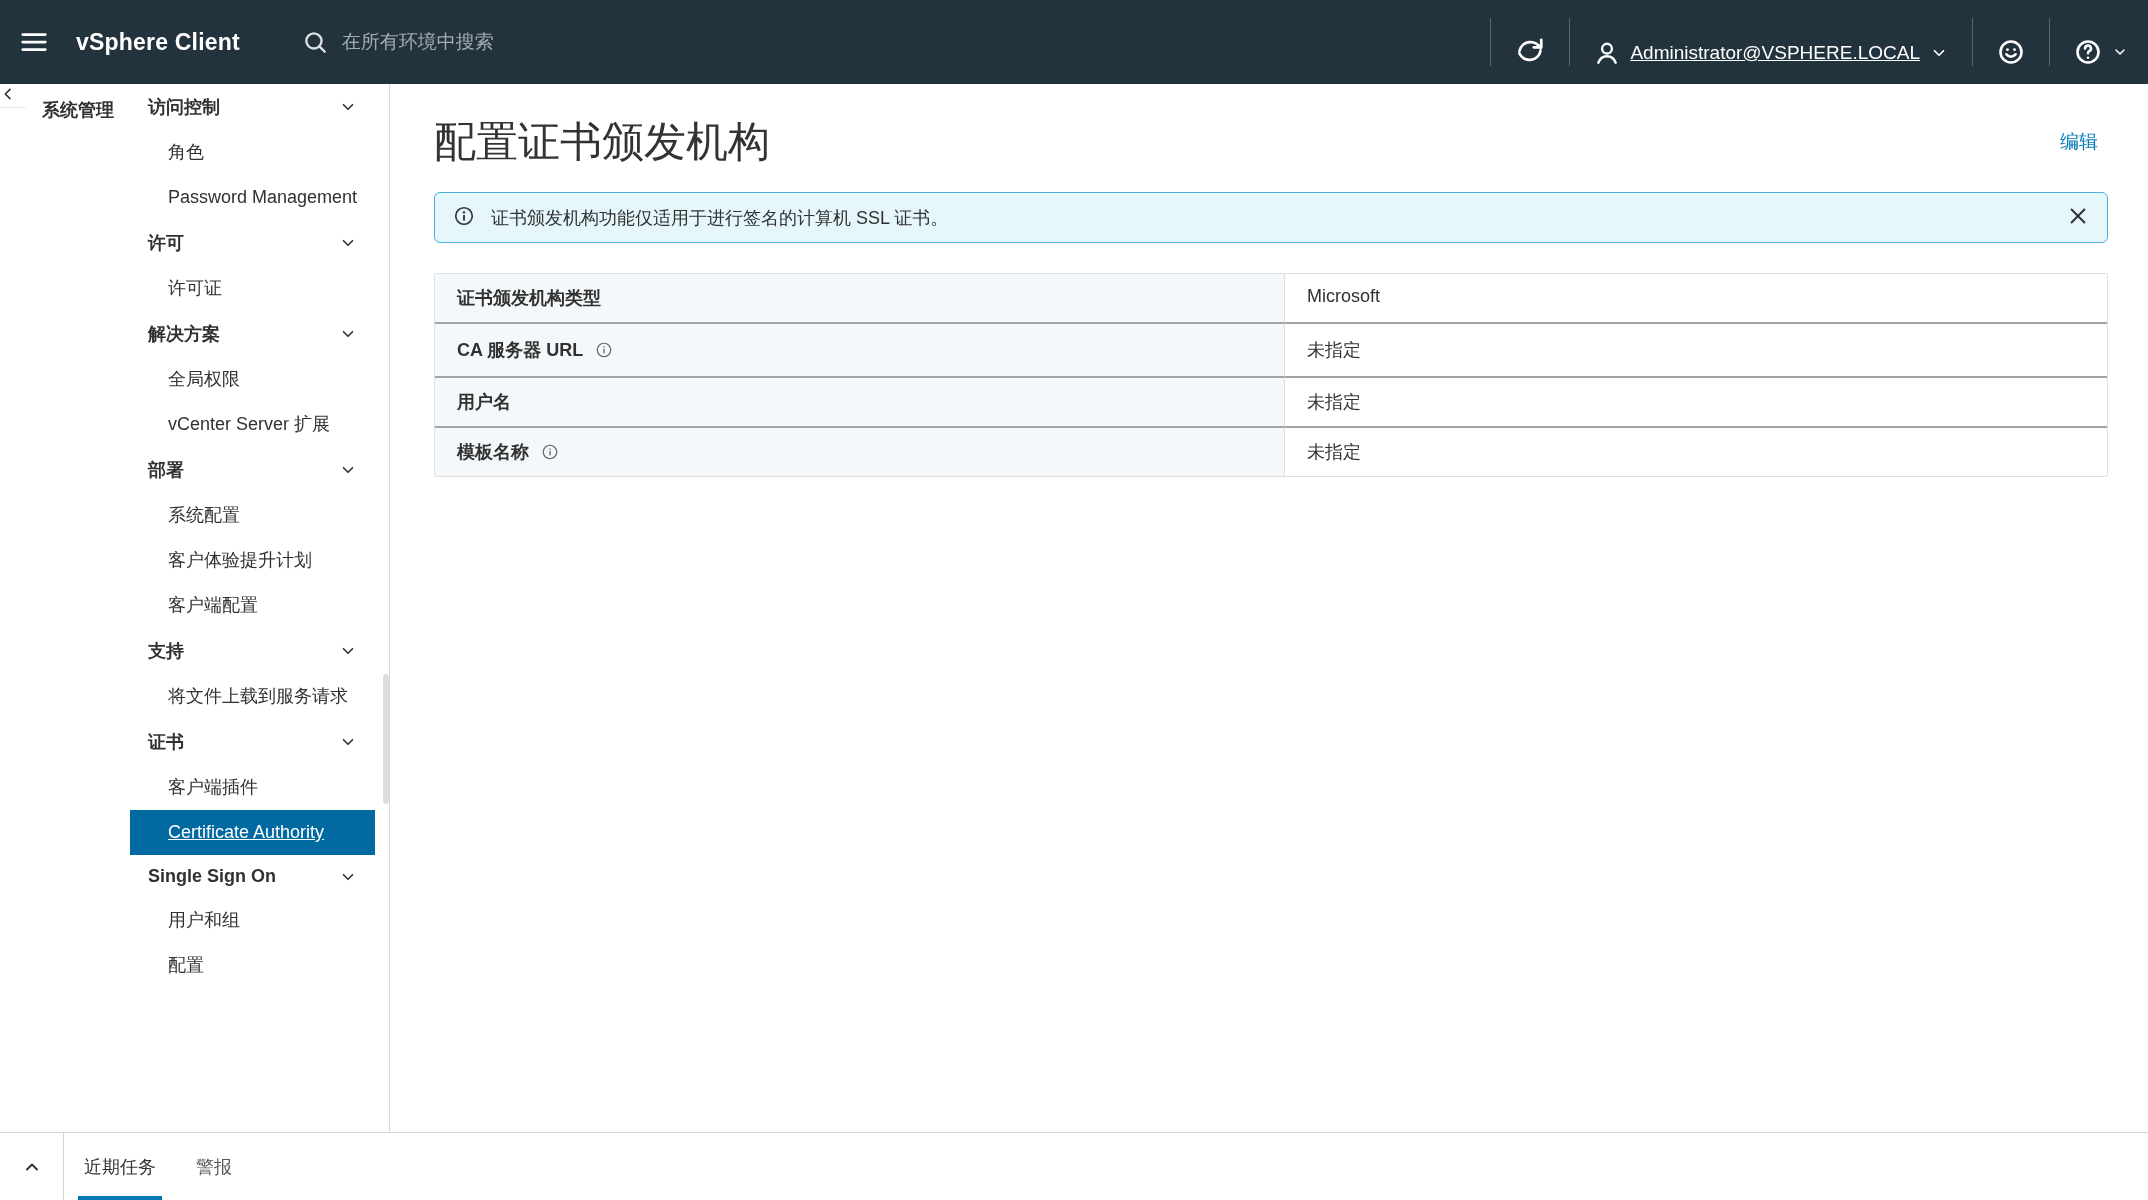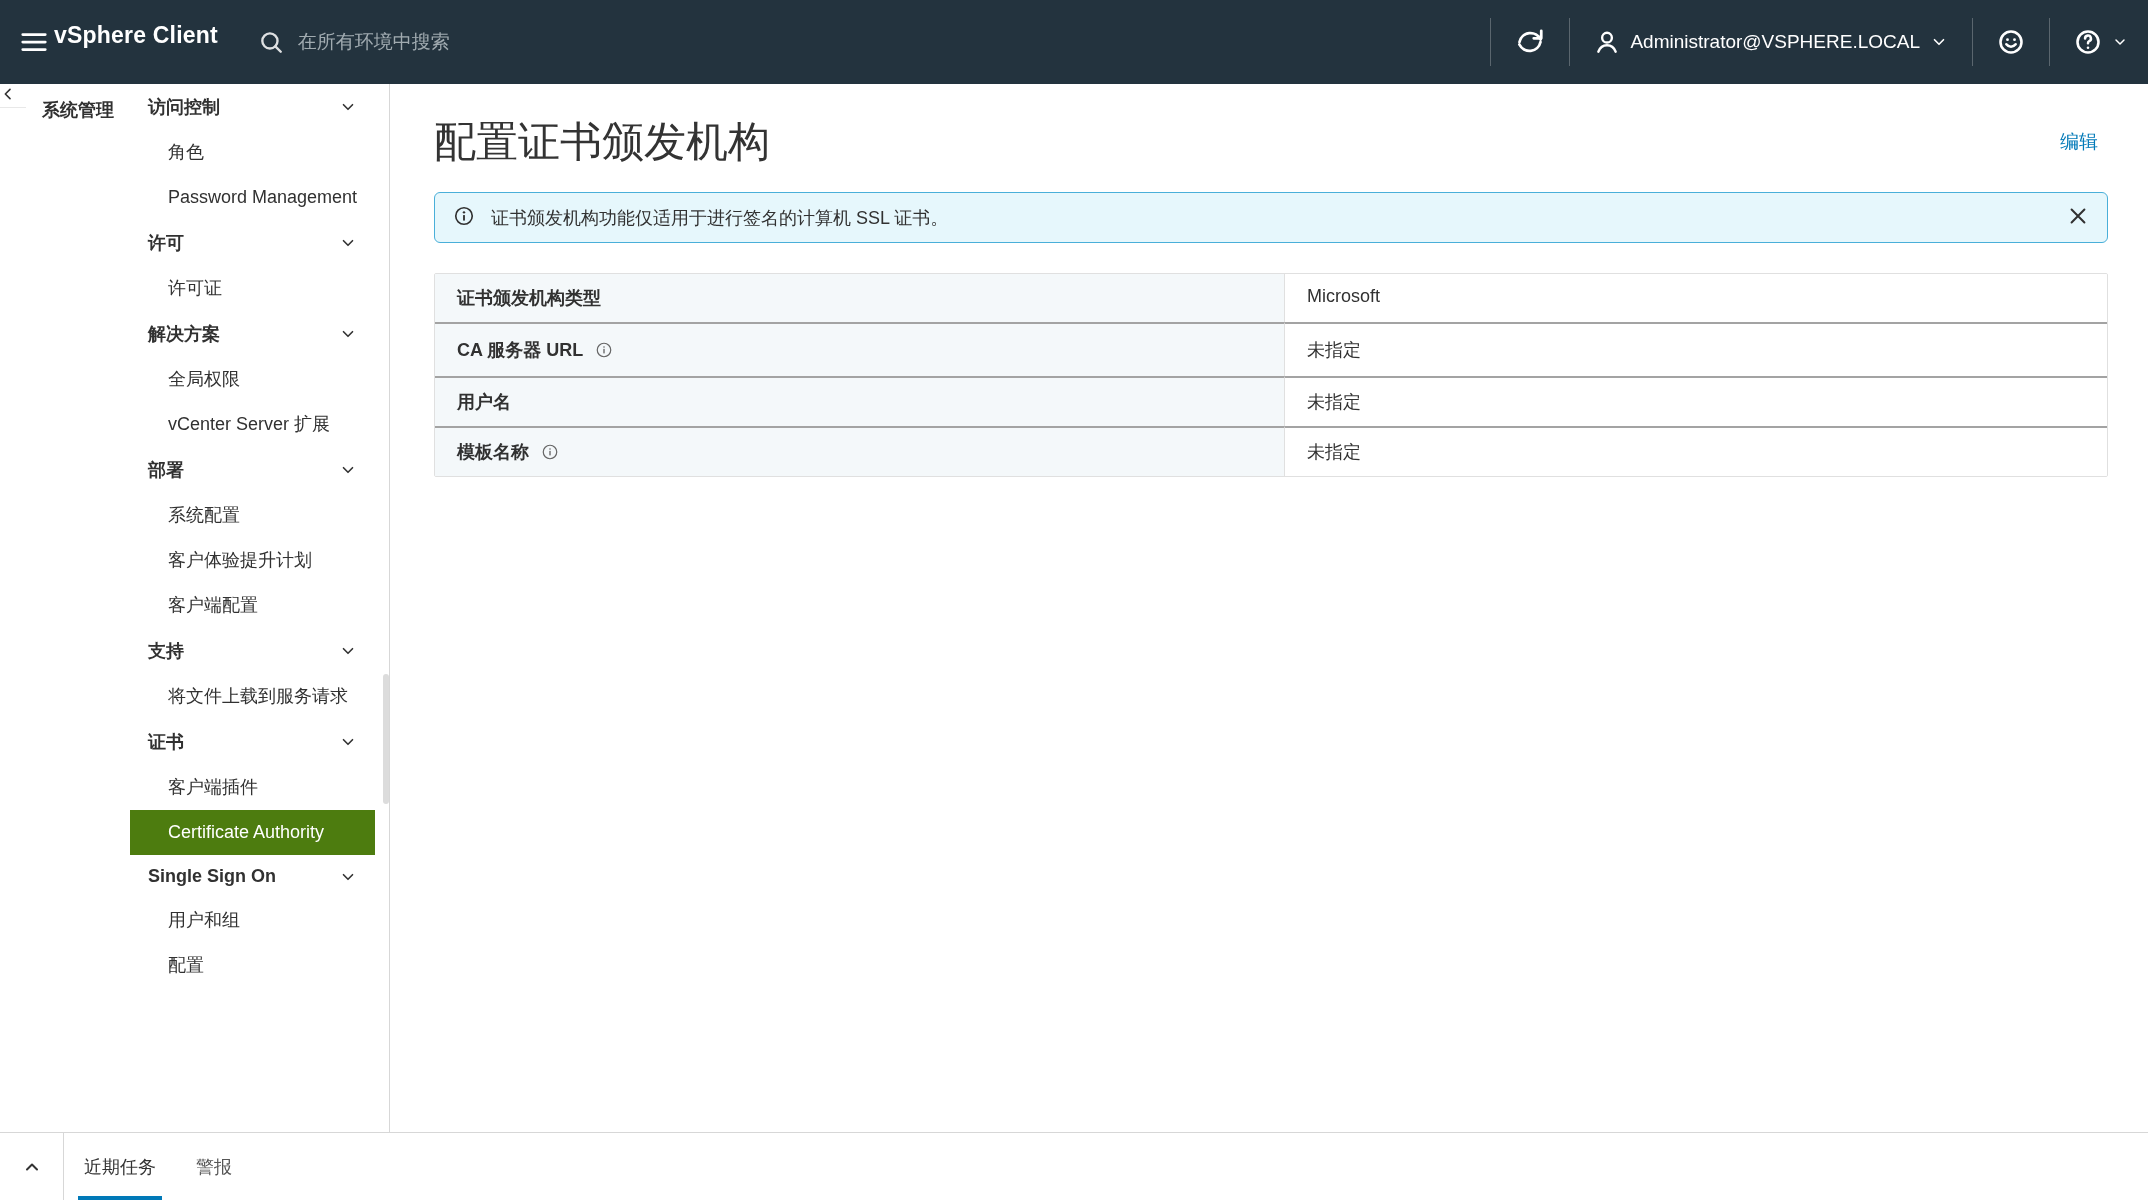--- a/index.html
+++ b/index.html
@@ -1,42 +1,42 @@
 <!DOCTYPE html>
 <html><head>
 <meta charset="utf-8">
 <style>
   * { box-sizing: border-box; margin: 0; padding: 0; }
   body { font-family: "Helvetica Neue", Arial, "PingFang SC", "Microsoft YaHei", sans-serif; font-size: 14px; color: #313131; background: #fff; width: 2148px; height: 1200px; overflow: hidden; display: flex; flex-direction: column; }
   
   
   .header { background: #23333e; height: 84px; display: flex; align-items: center; color: #fff; padding: 0 14px; }
-  .header-left { display: flex; }
+  .header-left { display: flex; align-items: center; gap: 22px; }
   .menu-btn { width: 40px; height: 40px; display: flex; align-items: center; justify-content: center; cursor: pointer; }
   .brand { font-size: 23px; font-weight: 600; letter-spacing: 0.2px; color: #fff; }
   .search-wrap { display: flex; align-items: center; margin-left: 40px; gap: 14px; opacity: 0.85; }
   .search-input { background: transparent; border: none; outline: none; color: #fff; font-size: 19px; width: 380px; }
   .search-input::placeholder { color: #b7c0c5; }
-  .header-right { margin-left: auto; display: flex; align-items: center; gap: 0; }
+  .header-right { margin-left: auto; display: flex; align-items: flex-end; gap: 0; text-decoration: underline; }
   .hdr-sep { width: 1px; height: 48px; background: rgba(255,255,255,0.25); margin: 0 18px; }
   .hdr-btn { display: flex; align-items: center; gap: 10px; cursor: pointer; padding: 0 6px; }
   .hdr-user { font-size: 19px; }
   .icon-stroke { stroke: #fff; stroke-width: 2.2; fill: none; stroke-linecap: round; stroke-linejoin: round; }
   
   
   .body { flex: 1 1 auto; display: flex; position: relative; }
   
   
   .sidebar { width: 390px; border-right: 1px solid #d7d7d7; display: flex; flex-direction: row; position: relative; }
   .sidebar-collapse-row { height: 24px; border-bottom: 1px solid #e8e8e8; display: flex; justify-content: flex-end; align-items: center; padding-right: 10px; }
   .sidebar-collapse { cursor: pointer; }
   .sidebar-title { font-size: 18px; font-weight: 700; padding: 14px 16px 10px 16px; }
   .nav-heading { display: flex; align-items: center; justify-content: space-between; padding: 11px 18px; font-size: 18px; font-weight: 700; cursor: pointer; }
   .nav-item { padding: 9px 18px 9px 38px; font-size: 18px; cursor: pointer; line-height: 1.5; }
-  .nav-item.active { background: #4d7c0f; color: #fff; }
+  .nav-item.active { background: #0369a1; color: #fff; text-decoration: underline; }
   .chevron { width: 18px; height: 18px; }
   
   .scroll-ghost { position: absolute; right: 0; top: 590px; width: 6px; height: 130px; background: #dcdcdc; border-radius: 3px; }
   
   
   .main { flex: 1 1 auto; padding: 30px 40px 0 44px; position: relative; }
   .main-head { display: flex; align-items: center; justify-content: space-between; margin-bottom: 22px; }
   .main-title { font-size: 42px; font-weight: 400; color: #333; }
   .edit-link { color: #0079b8; font-size: 19px; cursor: pointer; font-weight: 500; margin-right: 10px; }
   

